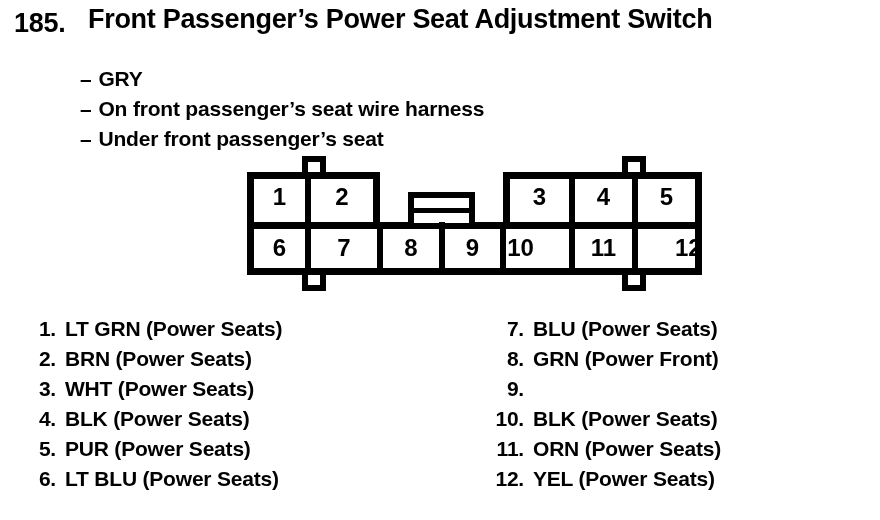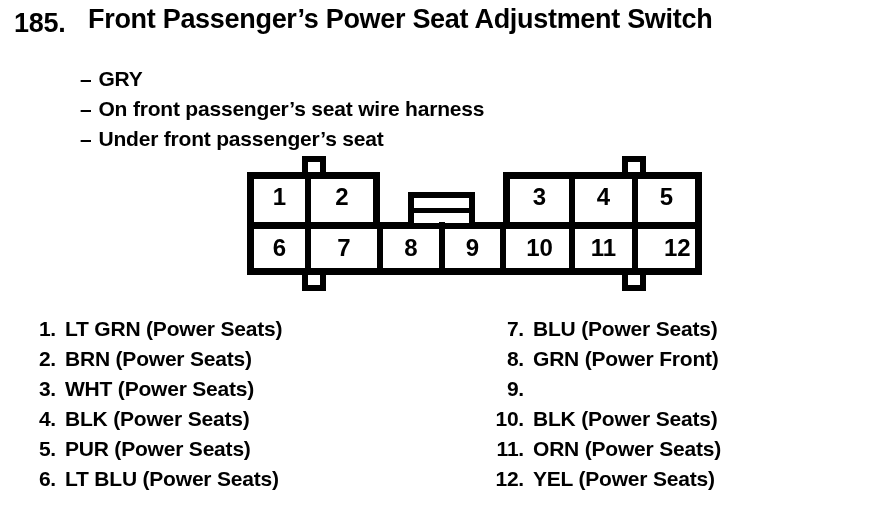--- a/index.html
+++ b/index.html
@@ -113,23 +113,23 @@
   .pin.bot { top: 81px; }
   .p1  { left: 7px;   width: 51px; }
   .p2  { left: 64px;  width: 62px; }
   .p3  { left: 263px; width: 59px; }
   .p4  { left: 328px; width: 57px; }
   .p5  { left: 391px; width: 57px; }
   .p6  { left: 7px;   width: 51px; }
   .p7  { left: 64px;  width: 66px; }
   .p8  { left: 136px; width: 56px; }
   .p9  { left: 198px; width: 55px; }
-  .p10 { left: 261px; width: 63px; }
+  .p10 { left: 242px; width: 63px; }
   .p11 { left: 328px; width: 57px; text-align: center; }
-  .p12 { left: 381px; width: 58px; padding-left: 36px; }
+  .p12 { left: 392px; width: 58px; padding-left: 36px; }
 
   
   .legend {
     position: absolute;
     left: 0; top: 314px;
     width: 880px;
   }
   .legend-col { position: absolute; top: 0; }
   .legend-col.left  { left: 4px; }
   .legend-col.right { left: 440px; }

